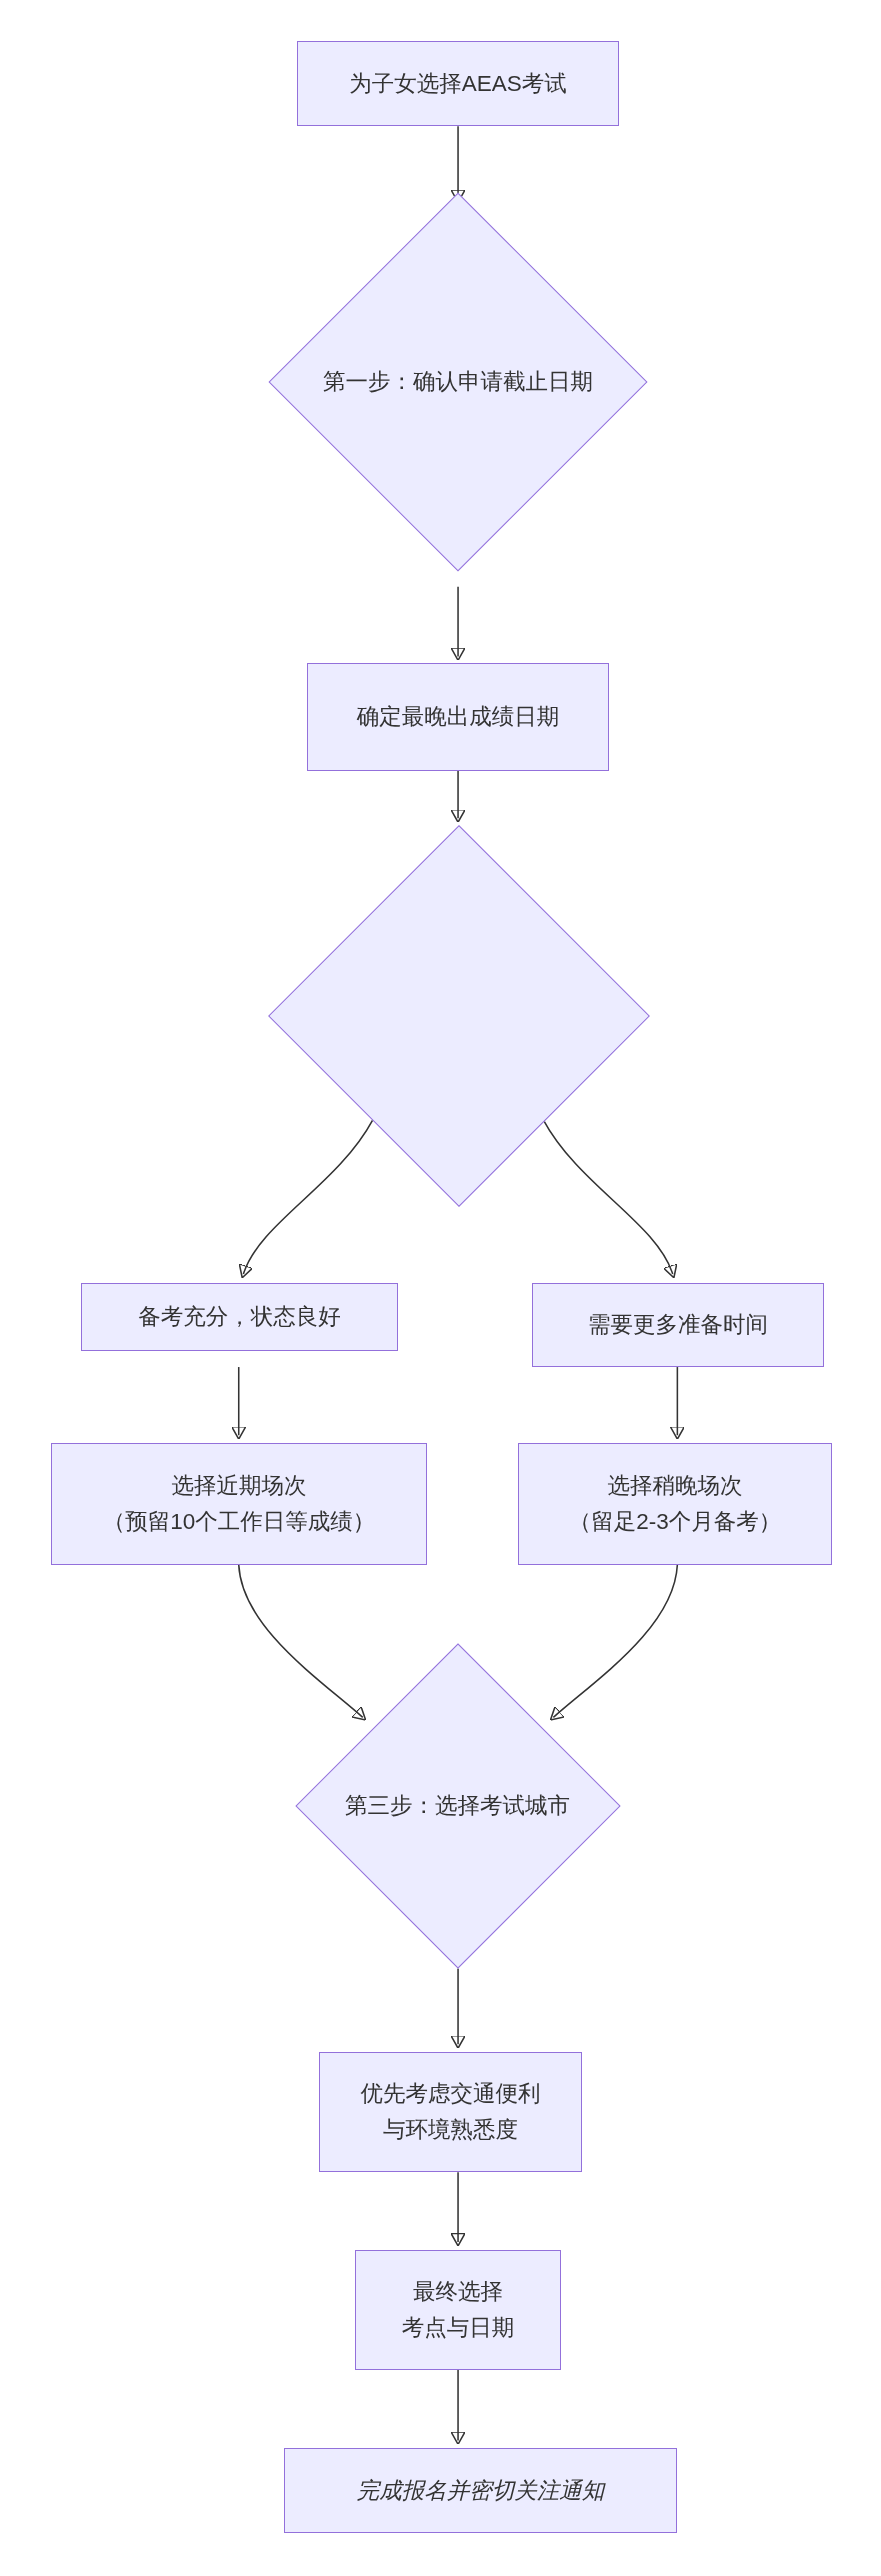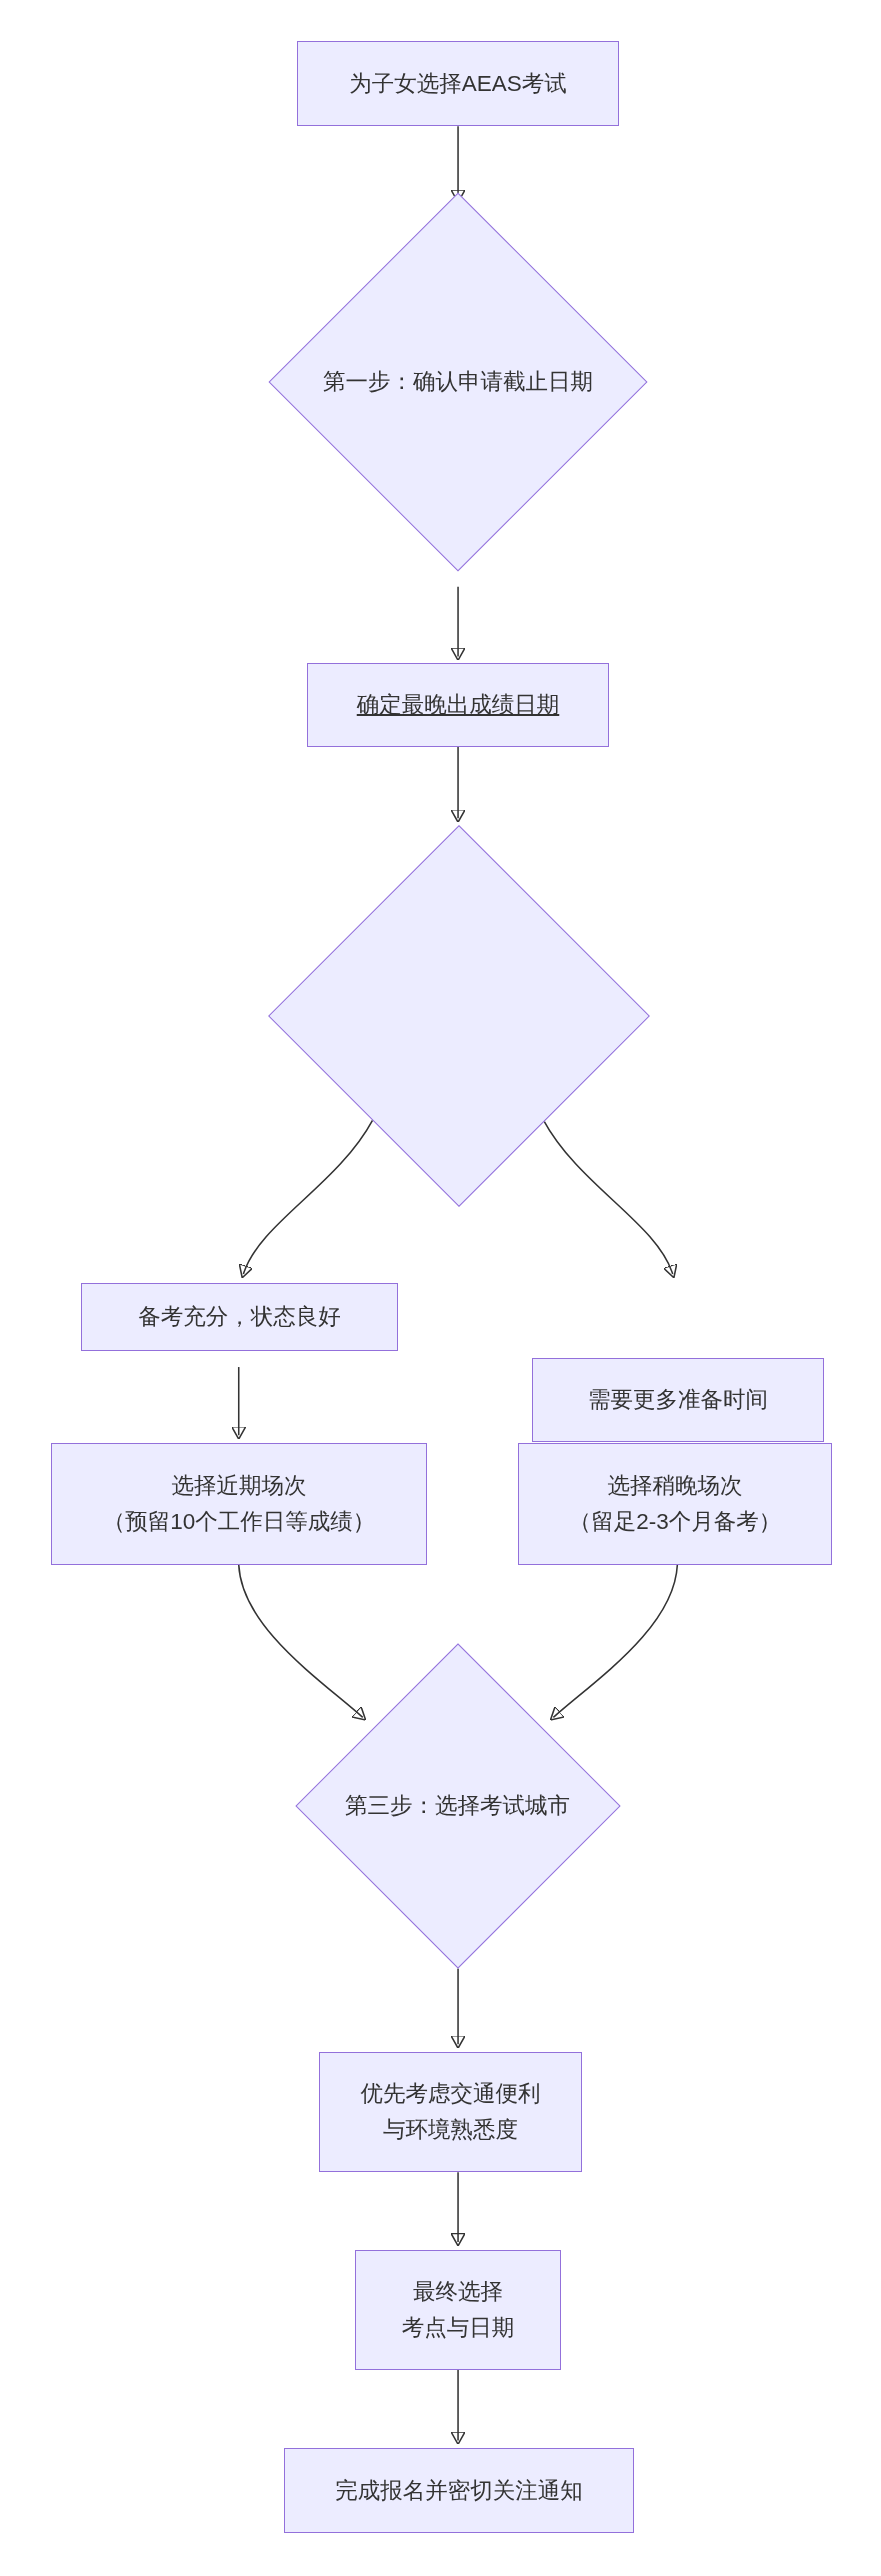--- a/index.html
+++ b/index.html
@@ -86,33 +86,33 @@
     <div class="line">为子女选择AEAS考试</div>
   </div>
 
   <div class="node diamond-node" style="left:268px; top:192px; width:380px; height:380px;">
     <div class="diamond-shape" style="width:268px; height:268px;"></div>
     <div class="diamond-label">
       <div class="line">第一步：确认申请截止日期</div>
     </div>
   </div>
 
-  <div class="node rect-node" style="left:307px; top:663px; width:302px; height:84px;text-decoration:underline;">
+  <div class="node rect-node" style="left:307px; top:663px; width:302px; height:108px;">
     <div class="line">确定最晚出成绩日期</div>
   </div>
 
   <div class="node diamond-node" style="left:267px; top:824px; width:383px; height:383px;">
     <div class="diamond-shape" style="width:270px; height:270px;"></div>
   </div>
 
   <div class="node rect-node" style="left:81px; top:1283px; width:317px; height:68px;">
     <div class="line">备考充分，状态良好</div>
   </div>
 
-  <div class="node rect-node" style="left:532px; top:1358px; width:292px; height:84px;">
+  <div class="node rect-node" style="left:532px; top:1283px; width:292px; height:84px;">
     <div class="line">需要更多准备时间</div>
   </div>
 
   <div class="node rect-node" style="left:51px; top:1443px; width:376px; height:122px;">
     <div class="line">选择近期场次</div>
     <div class="line">（预留10个工作日等成绩）</div>
   </div>
 
   <div class="node rect-node" style="left:518px; top:1443px; width:314px; height:122px;">
     <div class="line">选择稍晚场次</div>
@@ -129,18 +129,18 @@
   <div class="node rect-node" style="left:319px; top:2052px; width:263px; height:120px;">
     <div class="line">优先考虑交通便利</div>
     <div class="line">与环境熟悉度</div>
   </div>
 
   <div class="node rect-node" style="left:355px; top:2250px; width:206px; height:120px;">
     <div class="line">最终选择</div>
     <div class="line">考点与日期</div>
   </div>
 
-  <div class="node rect-node" style="left:284px; top:2448px; width:350px; height:85px;">
+  <div class="node rect-node" style="left:284px; top:2448px; width:393px; height:85px;font-style:italic;">
     <div class="line">完成报名并密切关注通知</div>
   </div>
 
 </div>
 
 
 </body></html>

